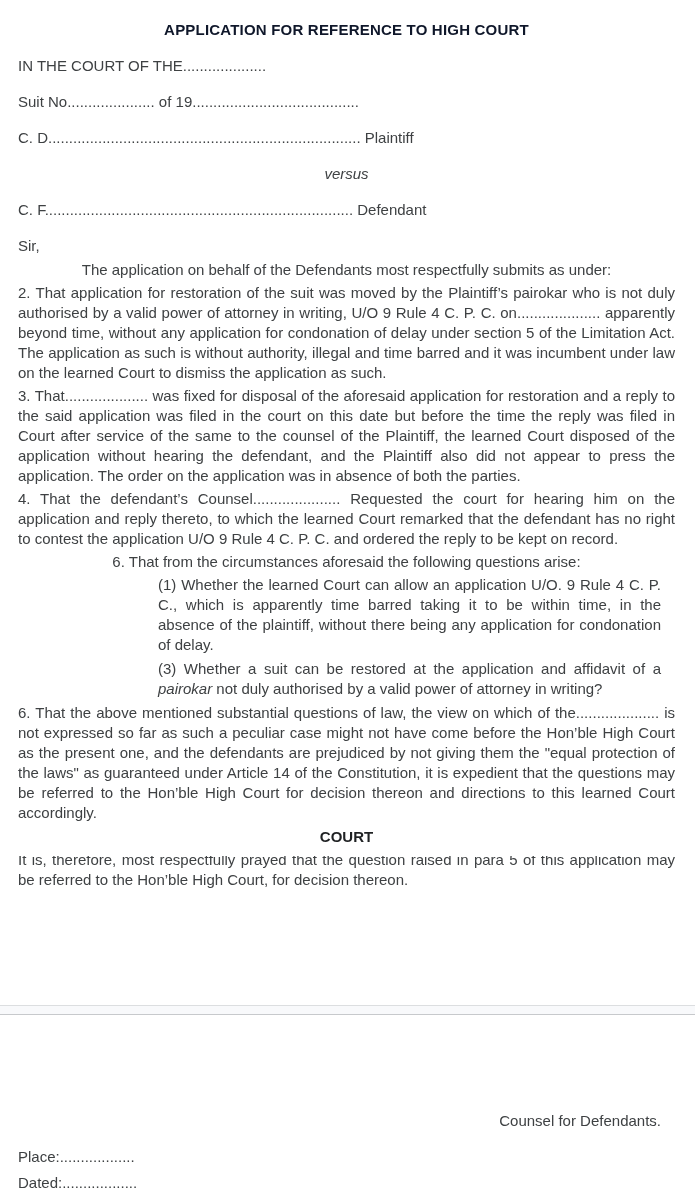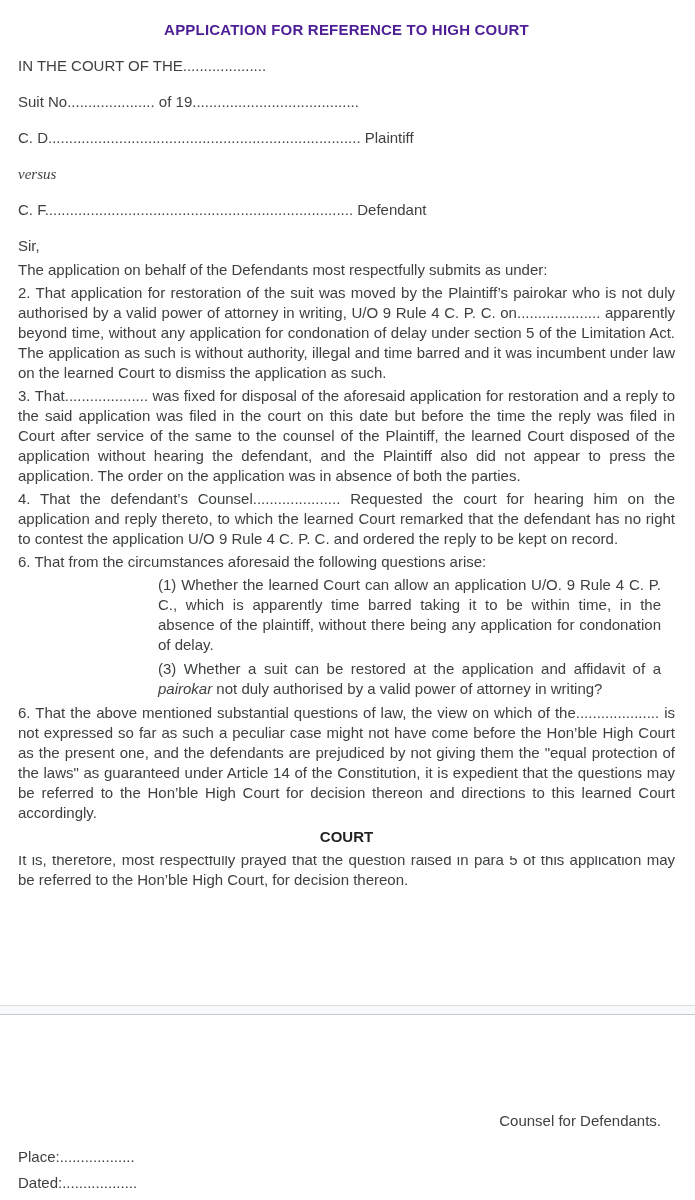--- a/index.html
+++ b/index.html
@@ -5,29 +5,29 @@
   * { margin:0; padding:0; box-sizing:border-box; }
   html,body { background:#ffffff; }
   body {
     width:695px; height:1200px; overflow:hidden;
     font-family:"Liberation Sans", sans-serif;
     font-size:15px; line-height:20px; color:#3e4143;
   }
   .page { padding:12px 20px 0 18px; }
 
   .doc-title {
-    text-align:center; font-weight:700; color:#4c1d95;
+    text-align:center; font-weight:700; color:#0f172a;
     margin:8px 0 12px; letter-spacing:0.2px;
   }
   .hline { margin-bottom:4px; white-space:nowrap; overflow:hidden;margin-top:16px; }
-  .center { text-align:left; white-space:normal;font-family:Liberation Serif, serif; }
+  .center { text-align:center; white-space:normal; }
   .italic { font-style:italic; }
 
   .para { text-align:justify; margin:0 0 3px; }
-  .single { text-align:left; }
+  .single { text-align:center; }
 
   .question { text-align:justify; margin:0 14px 4px 140px; }
 
   .prayer-head { text-align:center; font-weight:700; color:#1f2123; margin:4px 0 3px; }
 
   .prayer-para { position:relative; text-align:justify; }
   .prayer-para .clip-line {
     position:absolute; top:4px; left:0; right:0; height:2px;
     background:#ffffff; pointer-events:none;
   }

